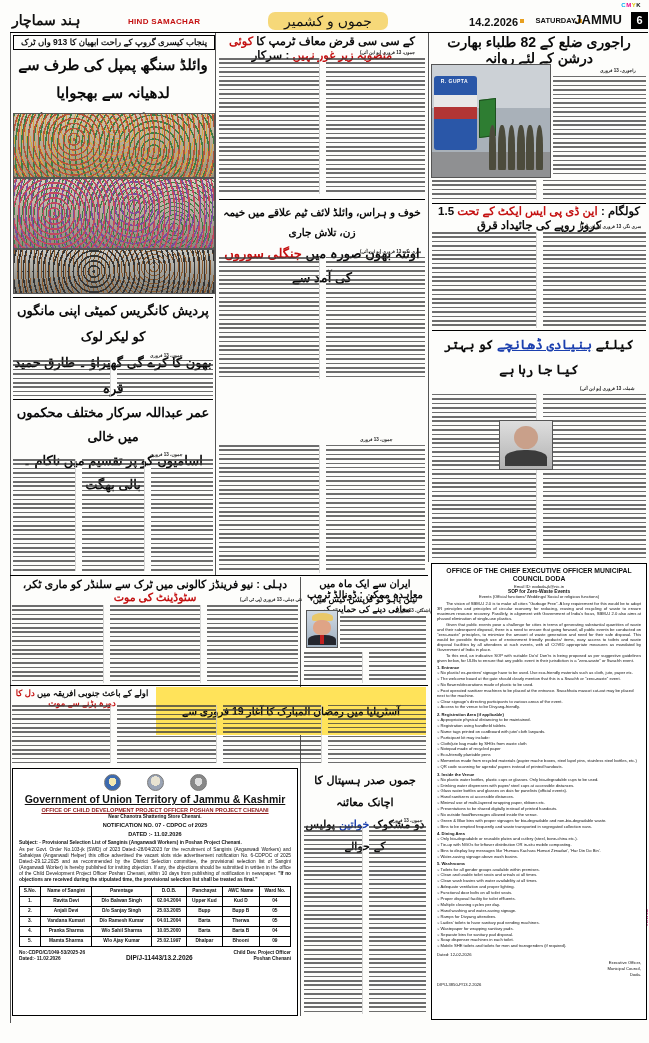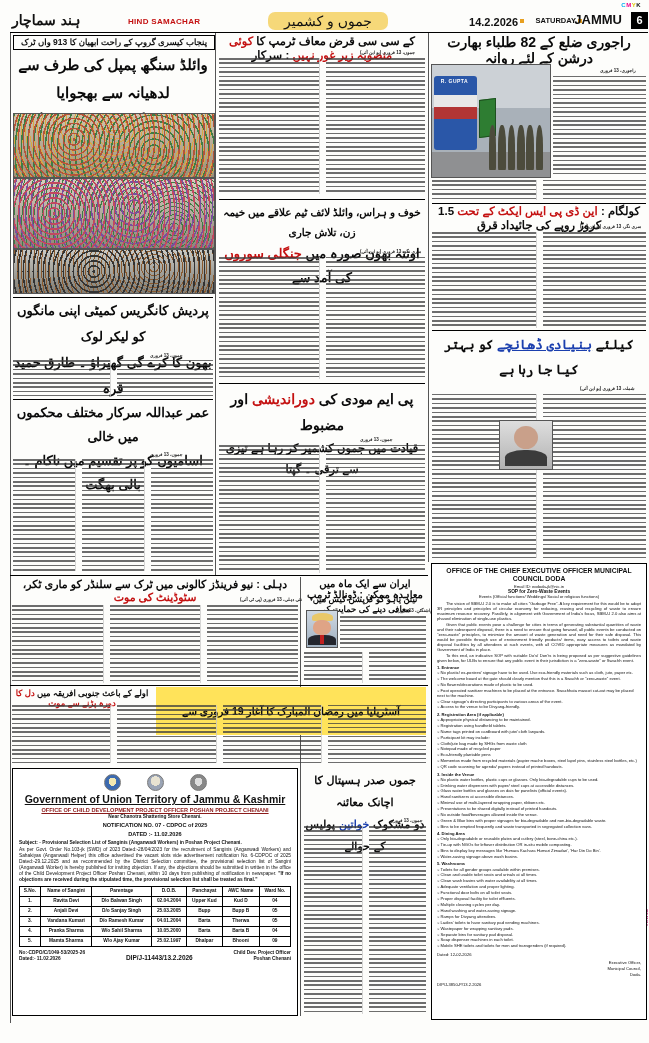--- a/index.html
+++ b/index.html
@@ -157,26 +157,20 @@
     <div style="font-size:13px;line-height:24px;">
       <span>اونتہ بھون صورہ میں </span><span class="red">جنگلی سوروں</span><span> کی آمد سے</span>
     </div>
   </div>
   <div class="dl" style="left:360px;top:249px;">سری نگر، 13 فروری (یو این آئی)</div>
   <div class="cols" style="left:219px;top:257px;width:206px;height:122px;">
     <div class="col"></div>
       <div class="col"></div>
   </div>
 
-  <div class="abs hd" style="left:219px;top:383px;width:206px;border-top:1px solid #000;padding-top:2px;">
-    <div style="font-size:14px;line-height:26px;">
-      <span>پی ایم مودی کی </span><span class="red">دوراندیشی</span><span> اور مضبوط</span>
-    </div>
-    <div style="font-size:11.5px;line-height:21px;">قیادت میں جموں کشمیر کر رہا ہے تیزی سے ترقی ۔ گپتا</div>
-  </div>
   <div class="dl" style="left:360px;top:437px;">جموں، 13 فروری</div>
   <div class="cols" style="left:219px;top:445px;width:206px;height:128px;">
     <div class="col"></div>
       <div class="col"></div>
   </div>
 
   <div class="abs hd" style="left:432px;top:34px;width:214px;font-size:14px;">راجوری ضلع کے 82 طلباء بھارت درشن کے لئے روانہ</div>
   <div class="photo busphoto" style="left:431px;top:64px;width:118px;height:112px;">
     <div class="bus"></div>
     <div class="bussign">R. GUPTA</div>

